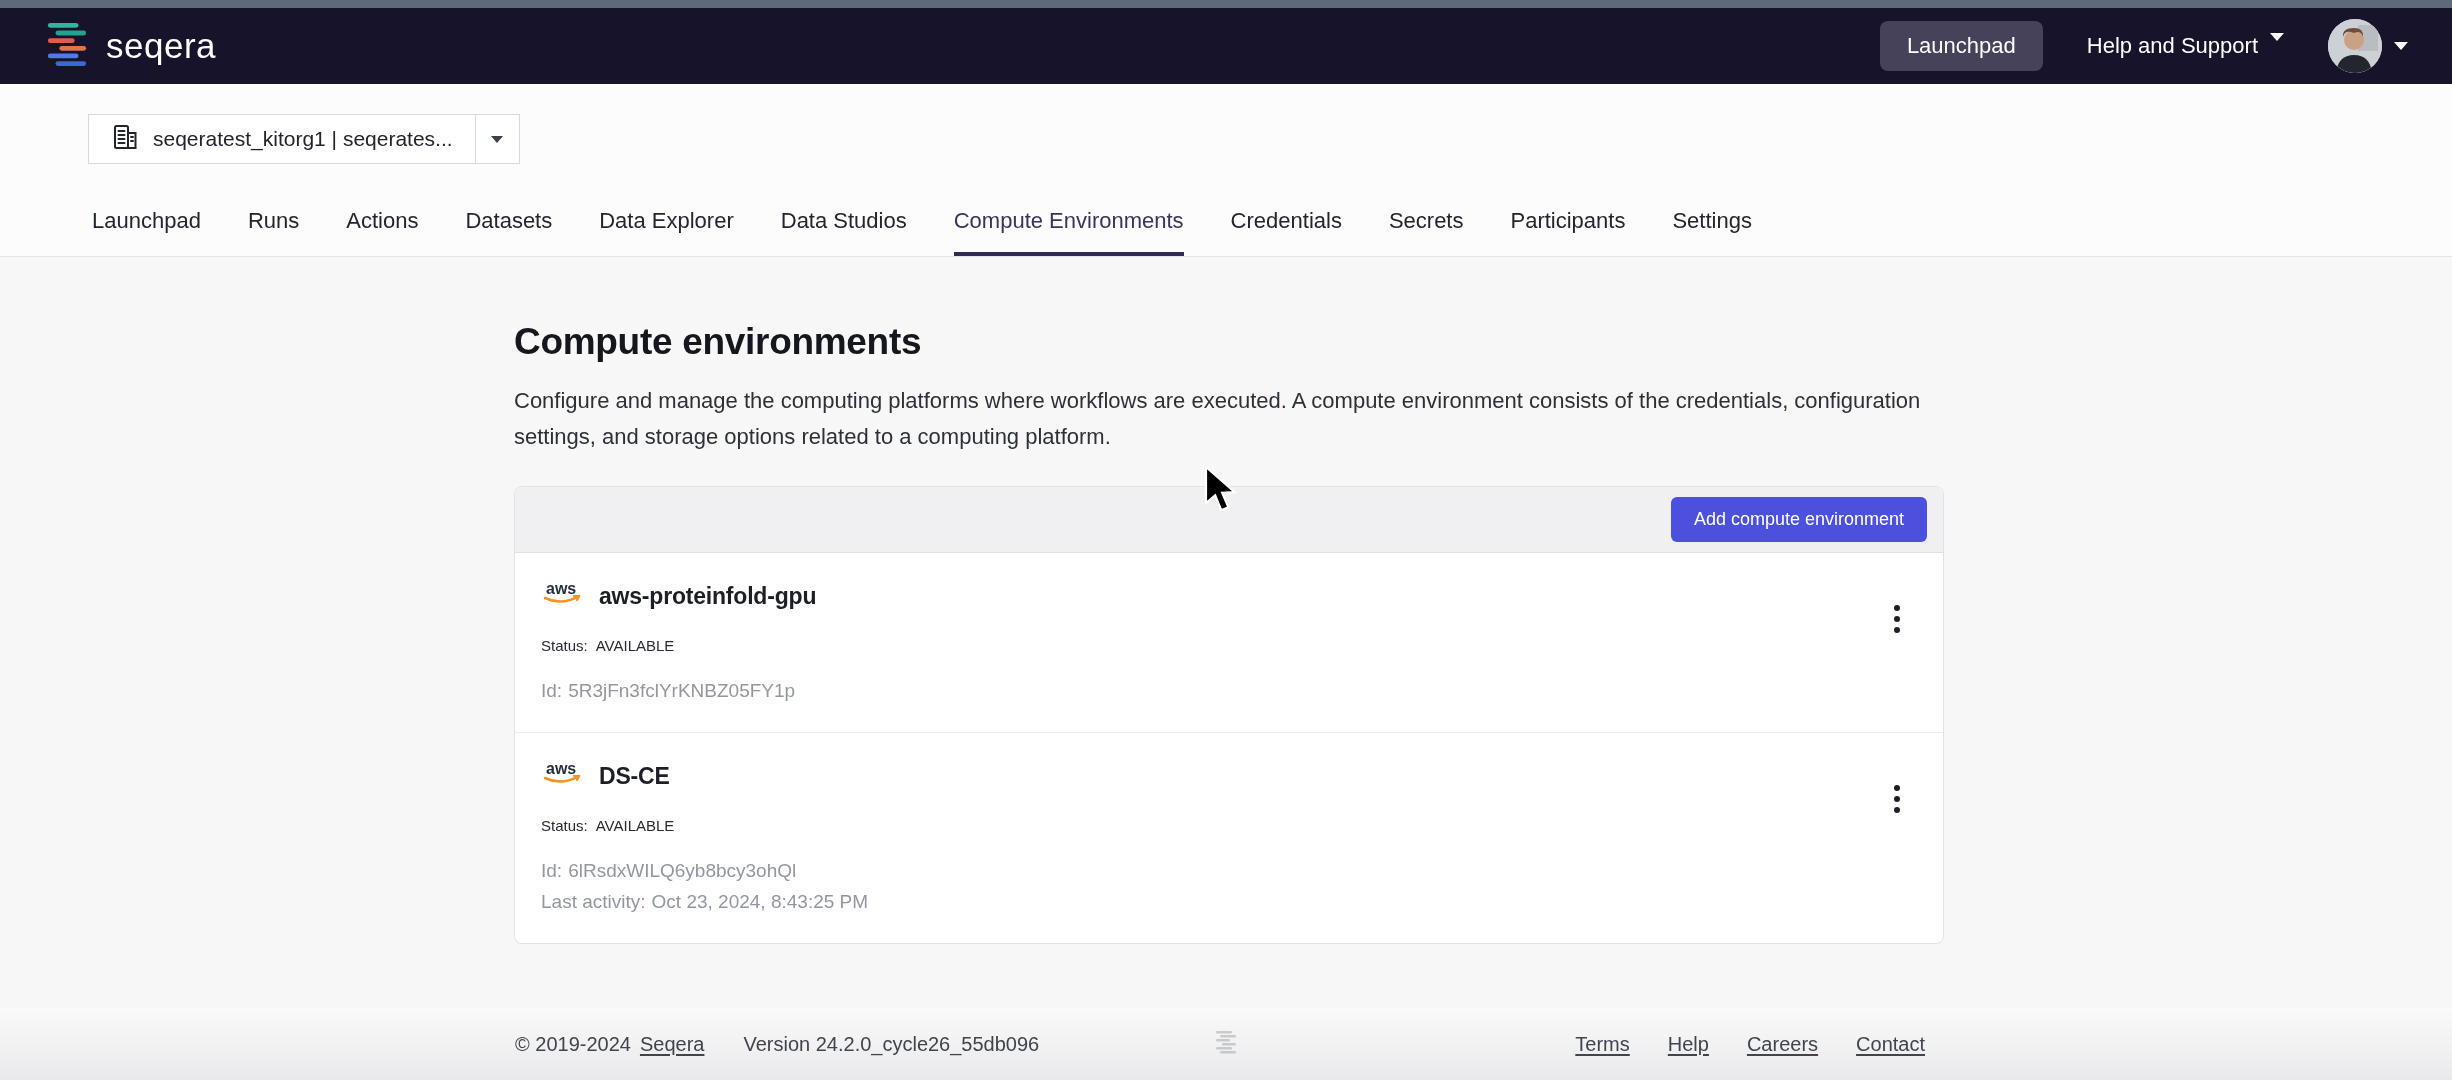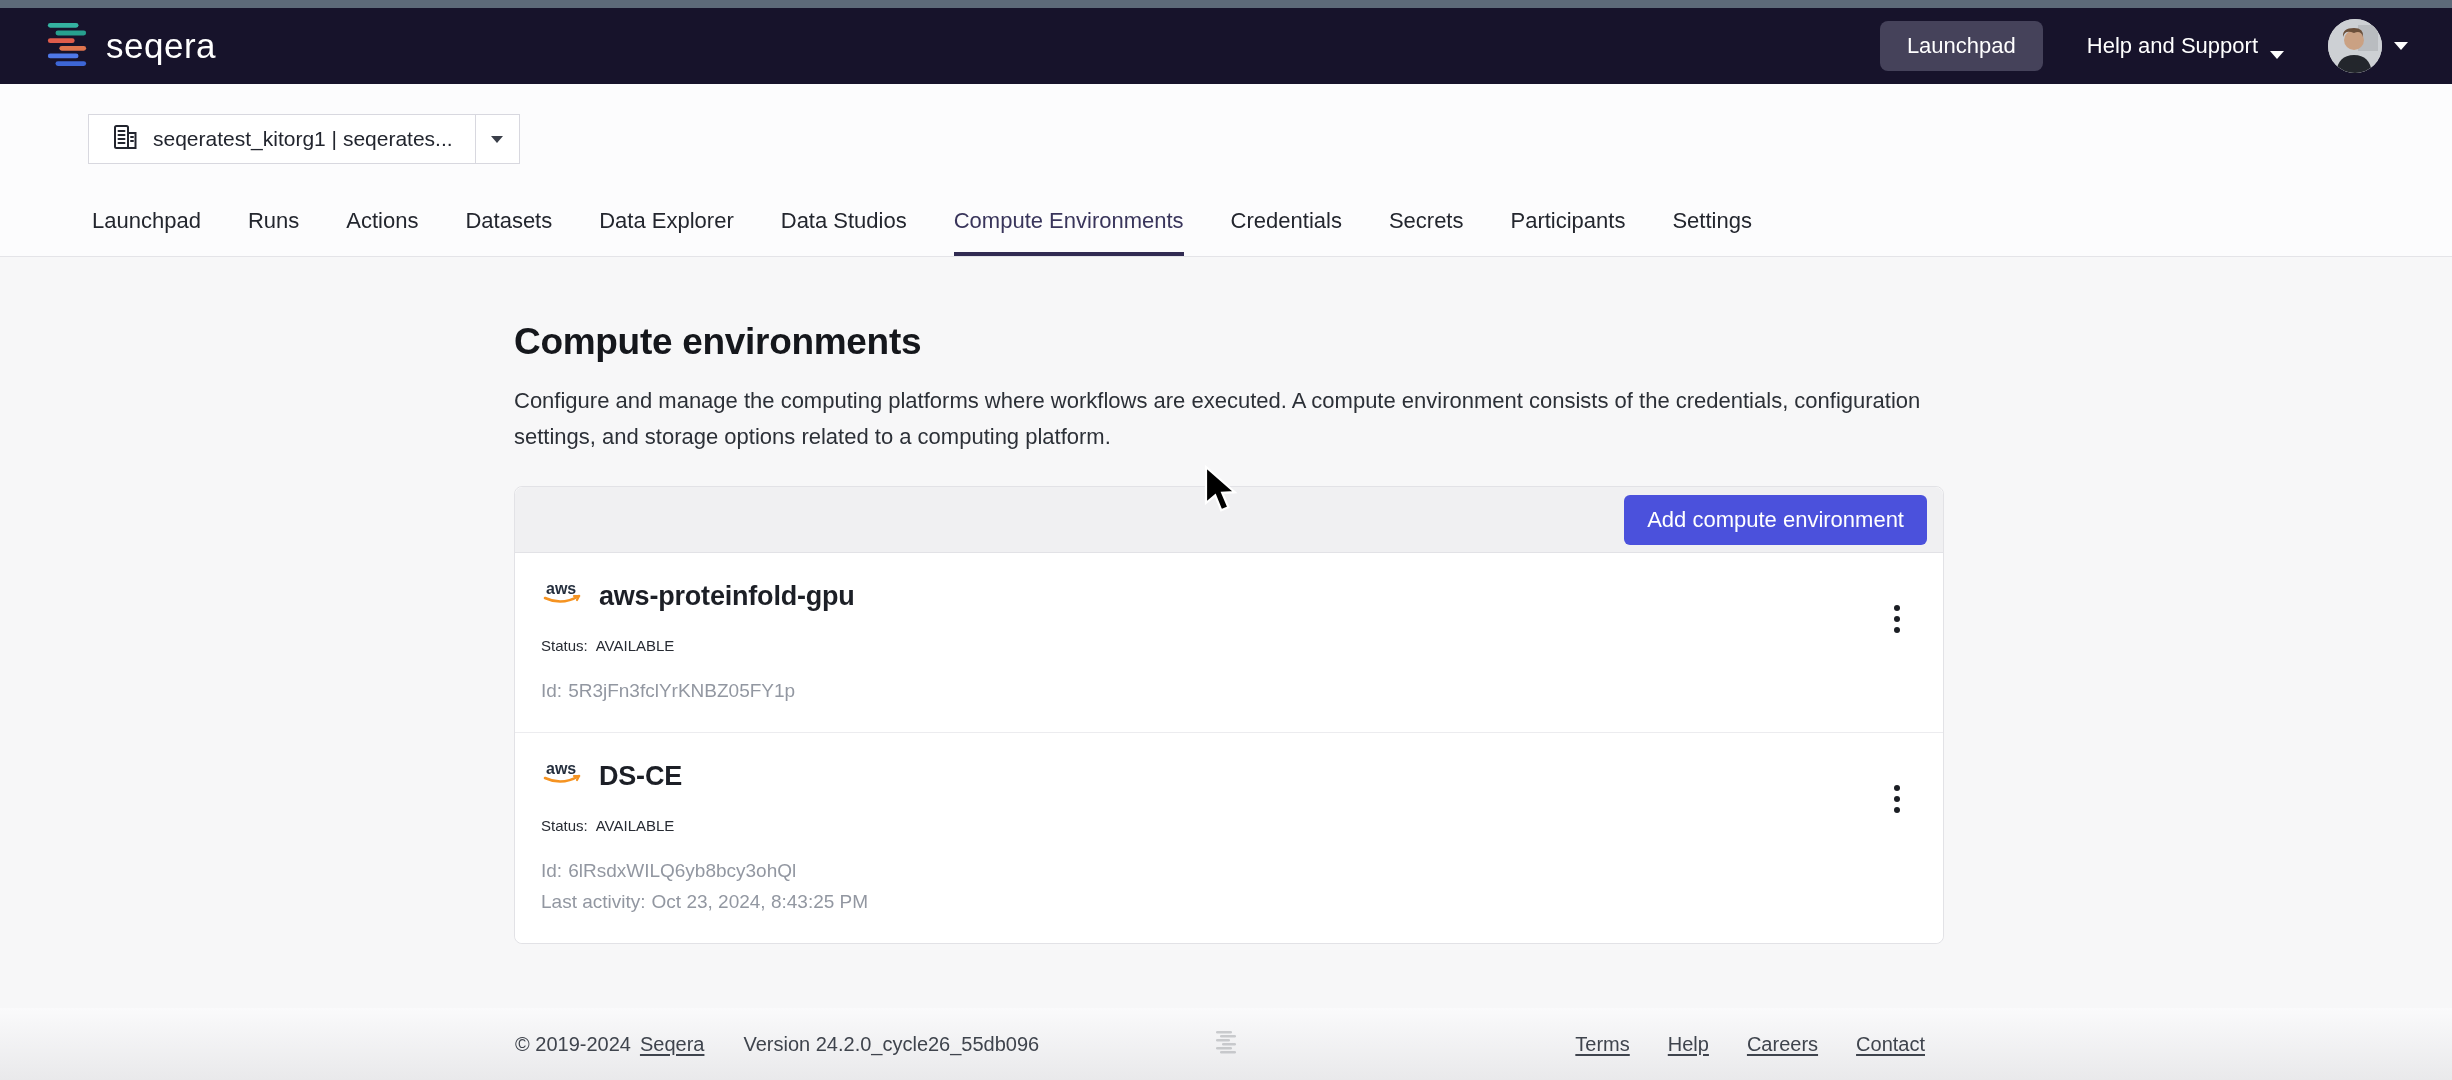--- a/index.html
+++ b/index.html
@@ -9,21 +9,21 @@
 
   
   .top-edge { height:8px; background:#5d6a79; }
 
   
   .navbar { height:76px; background:#17132b; display:flex; align-items:center; padding:0 44px; }
   .brand { display:flex; align-items:center; gap:16px; }
   .brand-text { color:#ffffff; font-size:35px; font-weight:500; letter-spacing:0.5px; }
   .nav-right { margin-left:auto; display:flex; align-items:center; gap:44px; }
   .launchpad-btn { background:#45425a; color:#fff; font-size:22px; padding:12px 27px; border-radius:8px; border:none; cursor:pointer; }
-  .help { color:#fff; font-size:22px; display:flex; align-items:flex-end; gap:12px; cursor:pointer; }
+  .help { color:#fff; font-size:22px; display:flex; align-items:flex-start; gap:12px; cursor:pointer; }
   .caret-down { width:0; height:0; border-left:7px solid transparent; border-right:7px solid transparent; border-top:8px solid currentColor; display:inline-block; }
   .avatar-group { display:flex; align-items:center; gap:12px; color:#fff; cursor:pointer; }
   .avatar { width:54px; height:54px; border-radius:50%; overflow:hidden; background:#cdd0d4; flex:none; }
 
   
   .subheader { background:#fcfcfd; padding-top:30px; }
   .org-selector { margin-left:88px; display:inline-flex; align-items:stretch; background:#fff; border:1px solid #d8d8df; border-radius:0; height:50px; cursor:pointer; }
   .org-main { display:flex; align-items:center; gap:14px; padding:0 22px; font-size:21px; color:#22252e; }
   .org-caret { display:flex; align-items:center; justify-content:center; width:44px; border-left:1px solid #d8d8df; color:#3a3f49; }
   .org-caret .caret-down { border-left-width:6px; border-right-width:6px; border-top-width:7px; }
@@ -33,25 +33,25 @@
   .tab.active { color:#39355b; font-weight:500; border-bottom-color:#312b52; }
 
   
   .page-header { margin:64px 0 0 514px; width:1490px; }
   .page-title { font-size:37px; font-weight:700; color:#15171c; letter-spacing:-0.3px; }
   .page-desc { margin-top:20px; font-size:22px; color:#2c3037; line-height:1.62; }
 
   
   .panel { margin:32px 0 0 514px; width:1430px; background:#fff; border:1px solid #e2e2e6; border-radius:8px; }
   .panel-toolbar { display:flex; justify-content:flex-end; align-items:center; background:#f0f0f2; border-bottom:1px solid #e2e2e6; height:66px; padding-right:16px; border-radius:8px 8px 0 0; }
-  .add-btn { background:#4b51dc; color:#fff; font-size:22px; font-weight:500; padding:12px 23px; border-radius:6px; border:none; cursor:pointer; }
+  .add-btn { background:#4b51dc; color:#fff; font-size:18px; font-weight:500; padding:12px 23px; border-radius:6px; border:none; cursor:pointer; }
   .env-card { position:relative; padding:26px 90px 30px 26px; border-bottom:1px solid #ececef; background:#fff; }
   .env-card:last-child { border-bottom:none; border-radius:0 0 8px 8px; }
   .env-title-row { display:flex; align-items:center; gap:16px;text-align:center; }
-  .env-name { font-size:27px; font-weight:700; color:#1c1f26; letter-spacing:-0.2px; }
+  .env-name { font-size:23px; font-weight:700; color:#1c1f26; letter-spacing:-0.2px; }
   .env-status { margin-top:24px; font-size:15px; color:#272b33; font-weight:500; }
   .env-status .prefix { margin-right:8px; }
   .env-meta { margin-top:26px; font-size:19px; color:#9297a1; }
   .env-meta.second { margin-top:9px; }
   .env-meta .prefix { margin-right:6px; }
   .kebab-btn { position:absolute; right:26px; top:46px; width:40px; height:40px; display:flex; flex-direction:column; align-items:center; justify-content:center; gap:5px; background:none; border:none; cursor:pointer; }
   .kebab-dot { width:6px; height:6px; border-radius:50%; background:#1b1e24; }
 
   
   .cursor { position:absolute; left:1202px; top:465px; pointer-events:none; }

